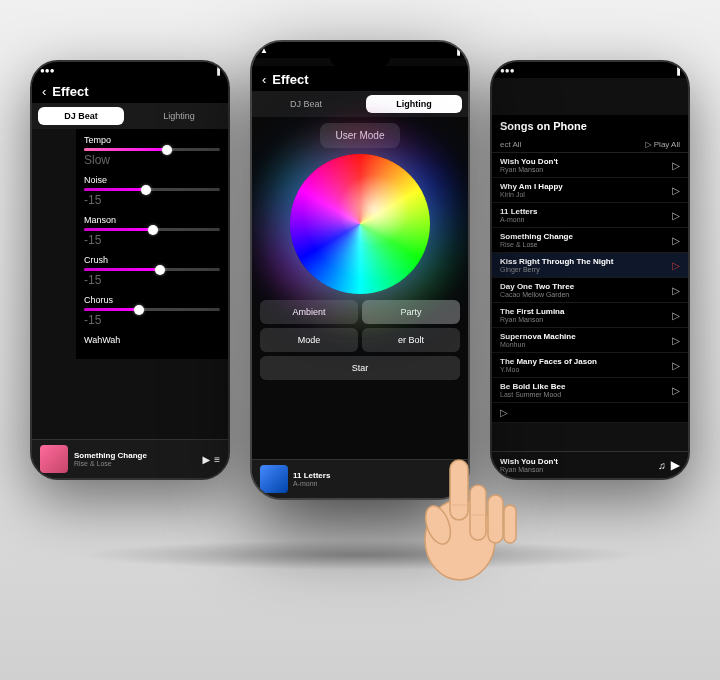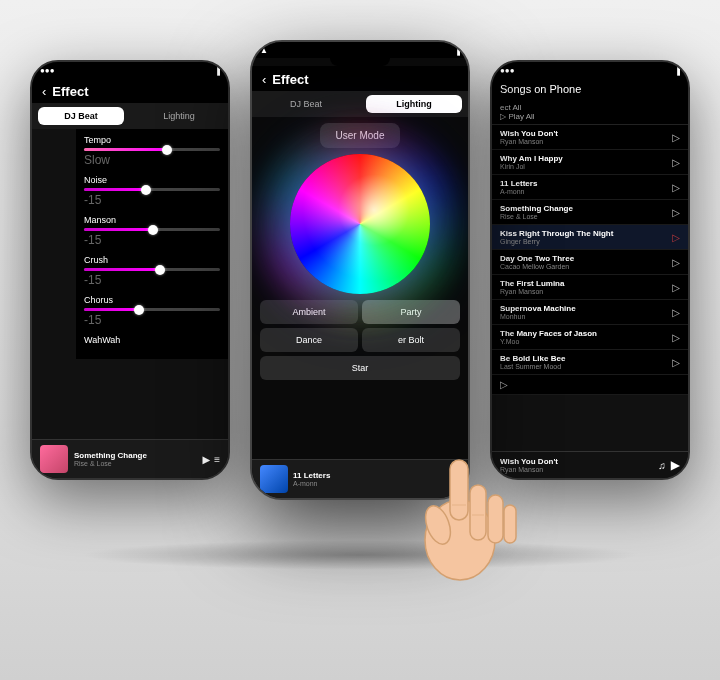--- a/index.html
+++ b/index.html
@@ -305,30 +305,30 @@
     
     .songs-list {
       background: #000;
       flex: 1;
       overflow: hidden;
     }
     .songs-header {
       background: #000;
       color: #fff;
       font-size: 11px;
-      font-weight: normal;
+      font-weight: bold;
       padding: 5px 8px;
+      margin-top: 37px;
     }
     .songs-controls {
       display: flex;
       justify-content: space-between;
       padding: 3px 8px;
       background: #000;
       border-bottom: 1px solid #222;
-      flex-direction: column;
     }
     .songs-controls span {
       color: #aaa;
       font-size: 8px;
     }
     .song-item {
       display: flex;
       align-items: center;
       padding: 4px 8px;
       border-bottom: 1px solid #1a1a1a;
@@ -517,21 +517,21 @@
     <div class="color-wheel-container">
       <div class="glow-rays"></div>
       <div class="color-wheel"></div>
     </div>
     <div class="lighting-buttons">
       <div class="light-row">
         <button class="light-btn">Ambient</button>
         <button class="light-btn active">Party</button>
       </div>
       <div class="light-row">
-        <button class="light-btn">Dance</button>
+        <button class="light-btn">Mode</button>
         <button class="light-btn">er Bolt</button>
       </div>
       <div class="light-row">
         <button class="light-btn">Star</button>
       </div>
     </div>
     <div class="center-np">
       <div class="center-np-thumb" style="background: linear-gradient(135deg,#4488ff,#0044aa);"></div>
       <div class="np-info">
         <div class="np-title">11 Letters</div>

